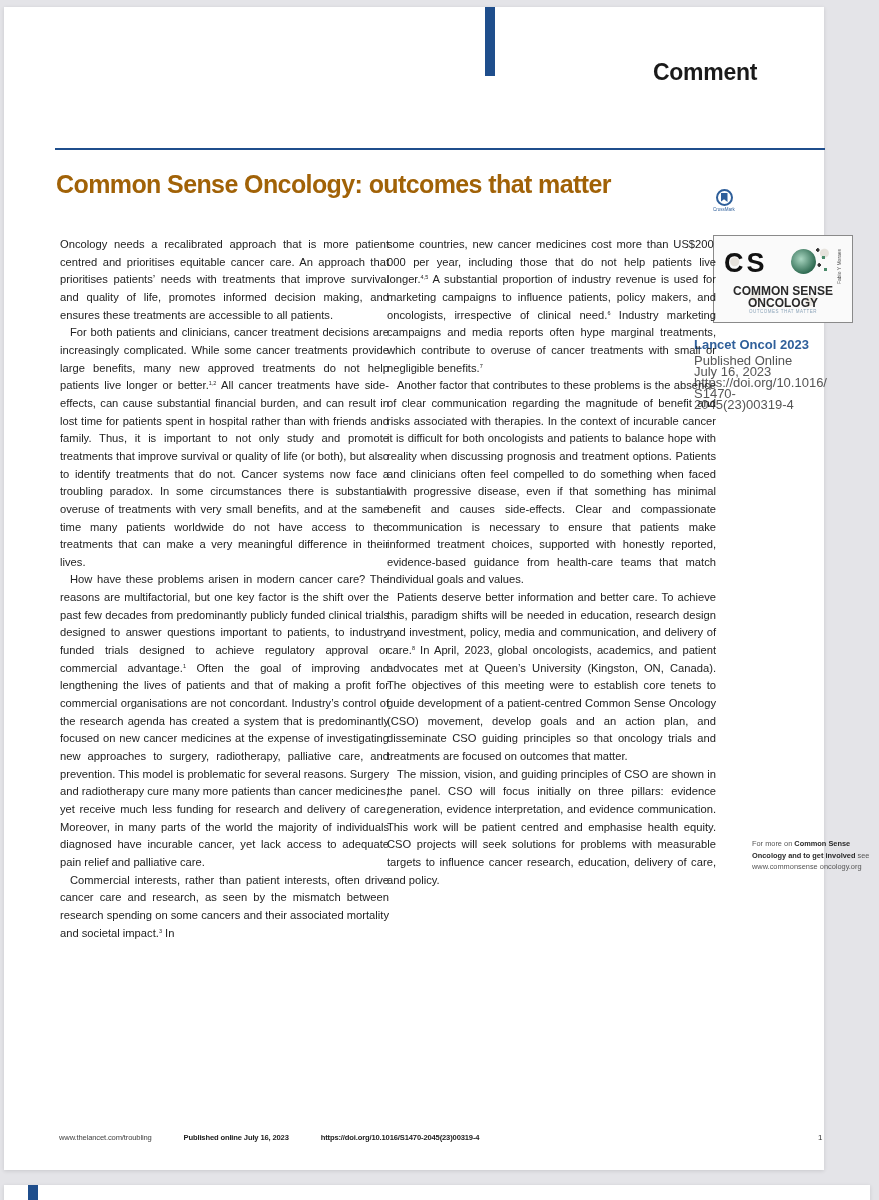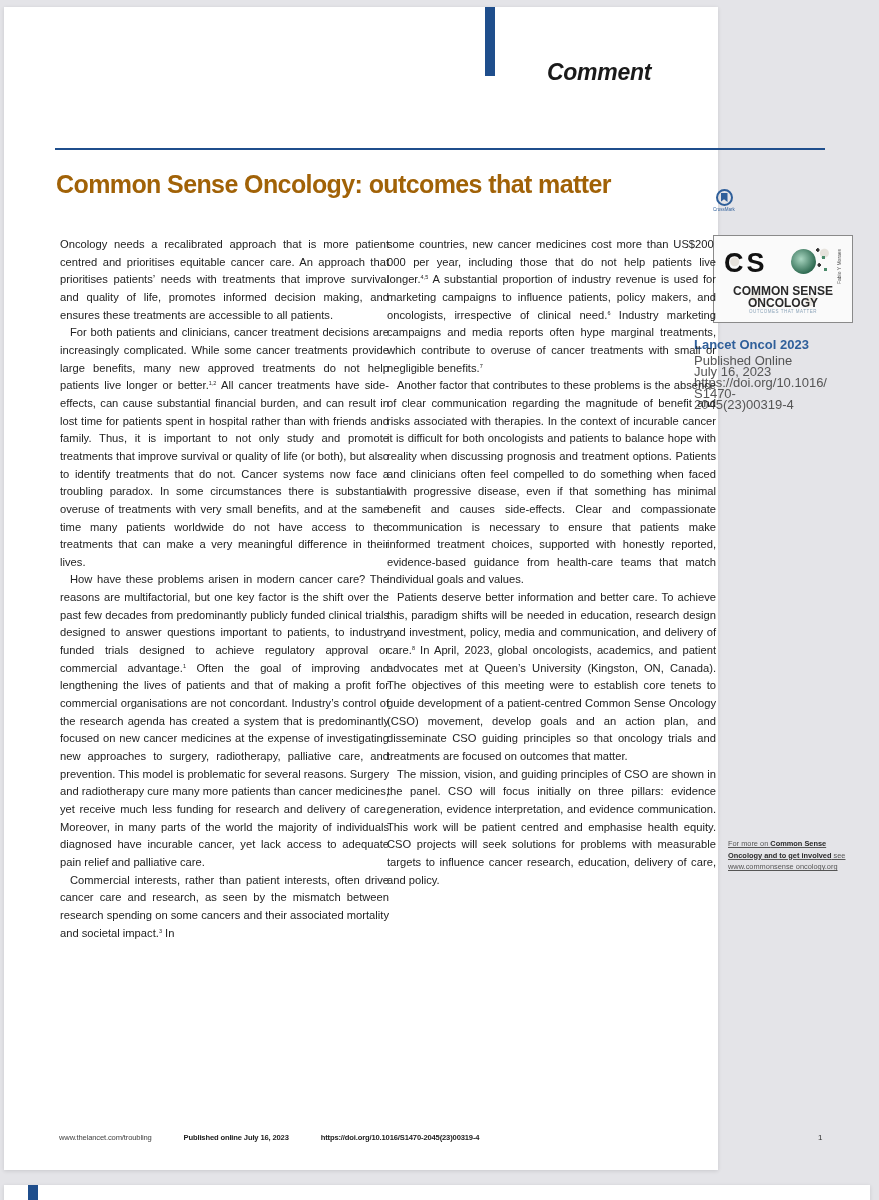--- a/index.html
+++ b/index.html
@@ -5,24 +5,23 @@
   * { box-sizing: border-box; margin: 0; padding: 0; }
   html, body { width: 879px; height: 1200px; overflow: hidden; }
   body {
     background: #e4e4e8;
     font-family: "Liberation Sans", sans-serif;
     position: relative;
   }
   .page {
     position: absolute;
     left: 4px; top: 7px;
-    width: 714px; height: 1163px;
+    width: 820px; height: 1163px;
     background: #ffffff;
     box-shadow: 0 1px 4px rgba(0,0,0,0.12);
-    font-style: italic;
   }
   .page2 {
     position: absolute;
     left: 4px; top: 1185px;
     width: 866px; height: 40px;
     background: #ffffff;
     box-shadow: 0 1px 4px rgba(0,0,0,0.12);
   }
   .page2-bar {
     position: absolute; left: 24px; top: 0;
@@ -108,22 +107,22 @@
     transform: rotate(-90deg); transform-origin: left top;
     font-size: 5px; color: #555; white-space: nowrap;
   }
 
   .sidebar-meta {
     position: absolute; left: 694px; top: 339px; width: 120px;
     font-size: 13px; line-height: 11px; color: #555;
   }
   .sidebar-meta .journal { color: #2f5f9a; font-weight: bold; margin-bottom: 5px; }
   .sidebar-note {
-    position: absolute; left: 728px; top: 838px; width: 120px;
-    font-size: 7.4px; line-height: 11.6px; color: #555; text-decoration: underline;
+    position: absolute; left: 752px; top: 838px; width: 120px;
+    font-size: 7.4px; line-height: 11.6px; color: #555;
   }
   .sidebar-note b { color: #2a2a2a; }
 
   .col {
     position: absolute; top: 236px; width: 329px;
     font-family: "Liberation Sans", sans-serif;
     font-size: 11.2px; line-height: 17.65px; color: #222;
     text-align: justify; hyphens: none;
   }
   .col1 { left: 60px; }

